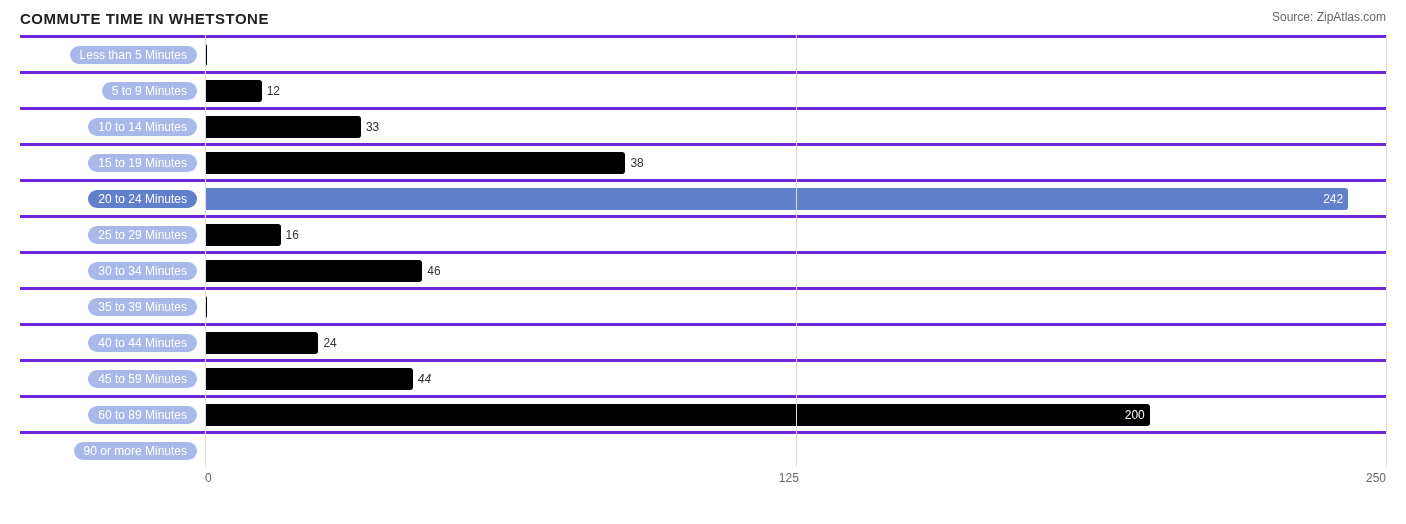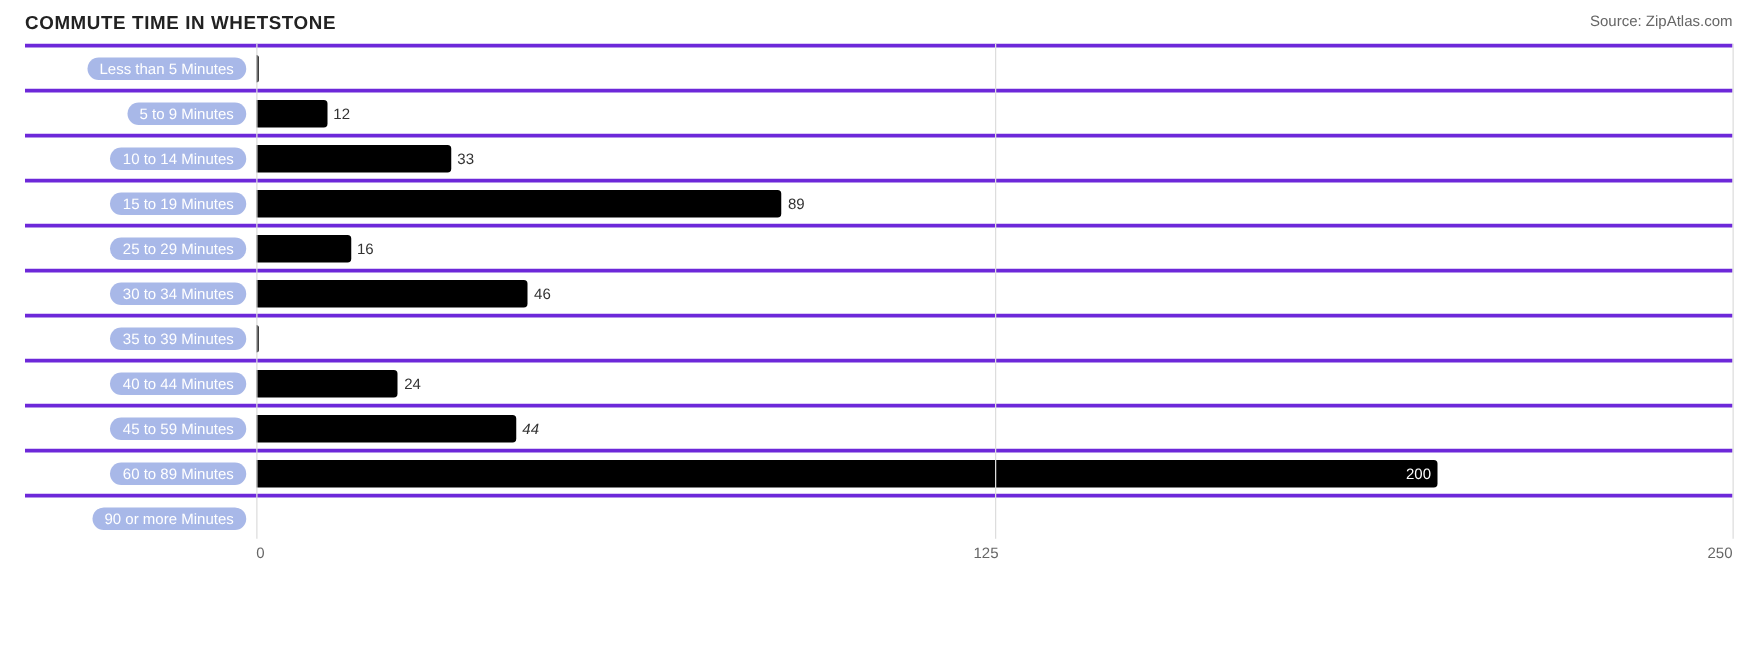--- a/index.html
+++ b/index.html
@@ -152,21 +152,29 @@
         <div class="bar-label"><span class="bar-label-pill">10 to 14 Minutes</span></div>
         <div class="bar-area">
           <div class="bar" style="width: 13.2%;"></div>
           <span class="bar-value" style="left: 13.2%; margin-left: 5px;">33</span>
         </div>
       </div>
       <div class="bar-row">
         <div class="bar-label"><span class="bar-label-pill">15 to 19 Minutes</span></div>
         <div class="bar-area">
           <div class="bar" style="width: 35.6%;"></div>
-          <span class="bar-value" style="left: 35.6%; margin-left: 5px;">89</span>
+          <span class="bar-value" style="left: 35.6%; margin-left: 5px;">38</span>
+        </div>
+      </div>
+      <div class="bar-row">
+        <div class="bar-label"><span class="bar-label-pill" style="background: rgb(96, 128, 204);">20 to 24 Minutes</span></div>
+        <div class="bar-area">
+          <div class="bar highlight" style="width: 96.8%;">
+            <span class="bar-value-inside">242</span>
+          </div>
         </div>
       </div>
       <div class="bar-row">
         <div class="bar-label"><span class="bar-label-pill">25 to 29 Minutes</span></div>
         <div class="bar-area">
           <div class="bar" style="width: 6.4%;"></div>
           <span class="bar-value" style="left: 6.4%; margin-left: 5px;">16</span>
         </div>
       </div>
       <div class="bar-row">

